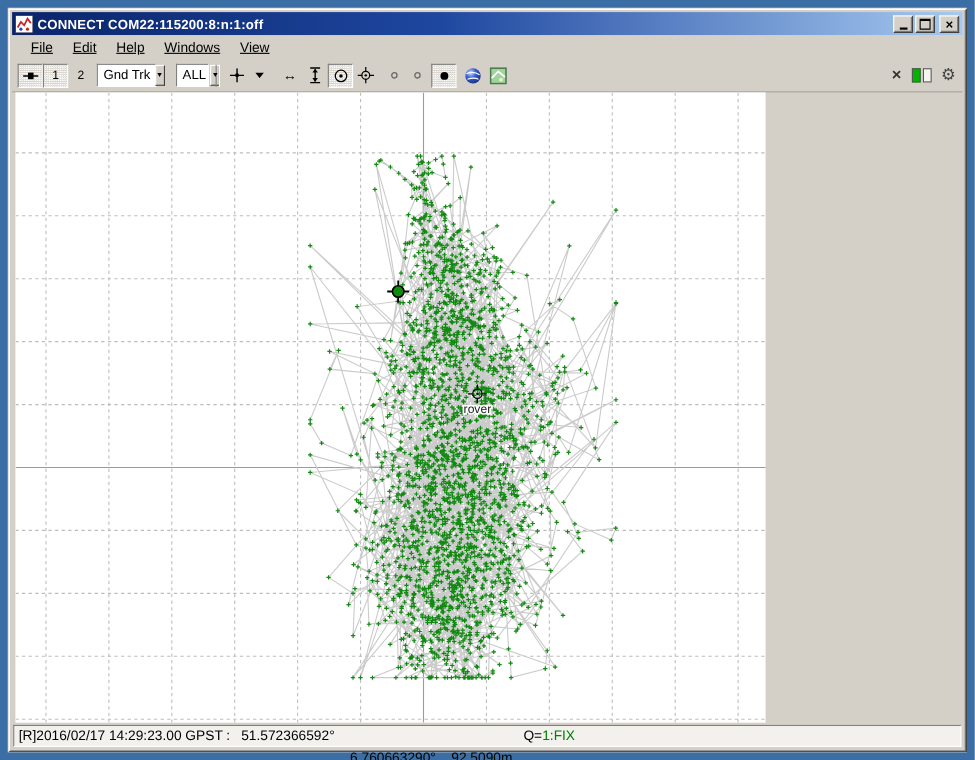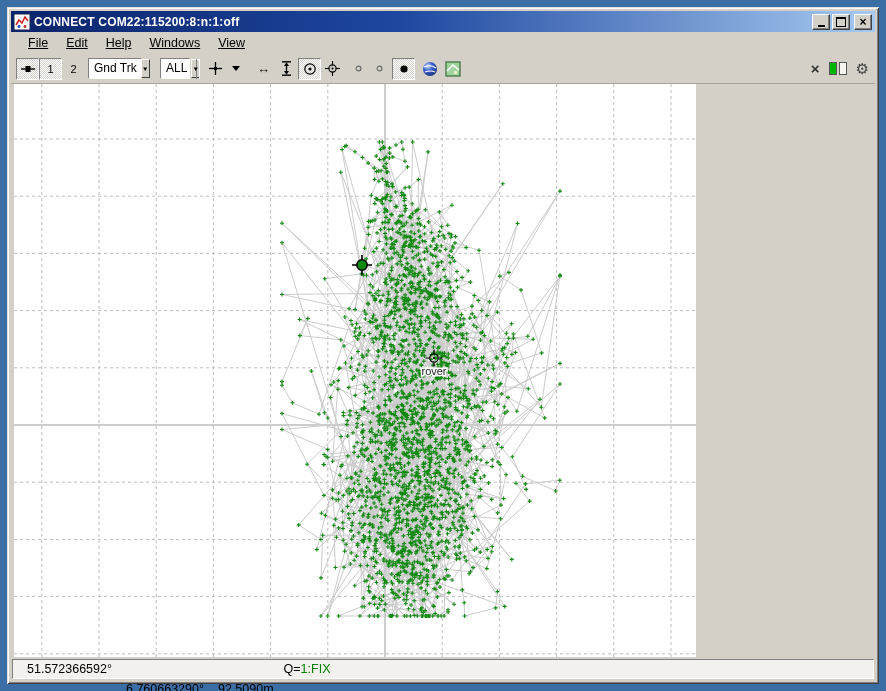--- a/index.html
+++ b/index.html
@@ -263,20 +263,21 @@
             <circle cx="420" cy="274" r="1.1" fill="#000"></circle>
             <path d="M750 545V554M750 550H818M818 545V554" stroke="#000" stroke-width="1.2" fill="none"></path>
           </g>
         <text id="rover-label" text-anchor="middle" font-size="11" fill="#1a1a1a" stroke="#ffffff" stroke-width="3" paint-order="stroke" x="420" y="291">rover</text>
         <text id="scale-label" text-anchor="middle" font-size="12" fill="#000" x="784" y="543">5 mm</text>
       </svg>
     </div>
 
     <div class="statusbar">
       <div class="status-field">
+        <span class="seg">[R]2016/02/17 14:29:23.00 GPST :</span>
         <span class="seg sp10">51.572366592°</span>
         <span class="seg sp14">6.760663290°</span>
         <span class="seg sp14">92.5090m</span>
         <span class="seg sp10">Q=</span>
         <span class="seg" id="q-value" style="color: rgb(0, 128, 0);">1:FIX</span>
       </div>
     </div>
 
   </div>
 </div>

